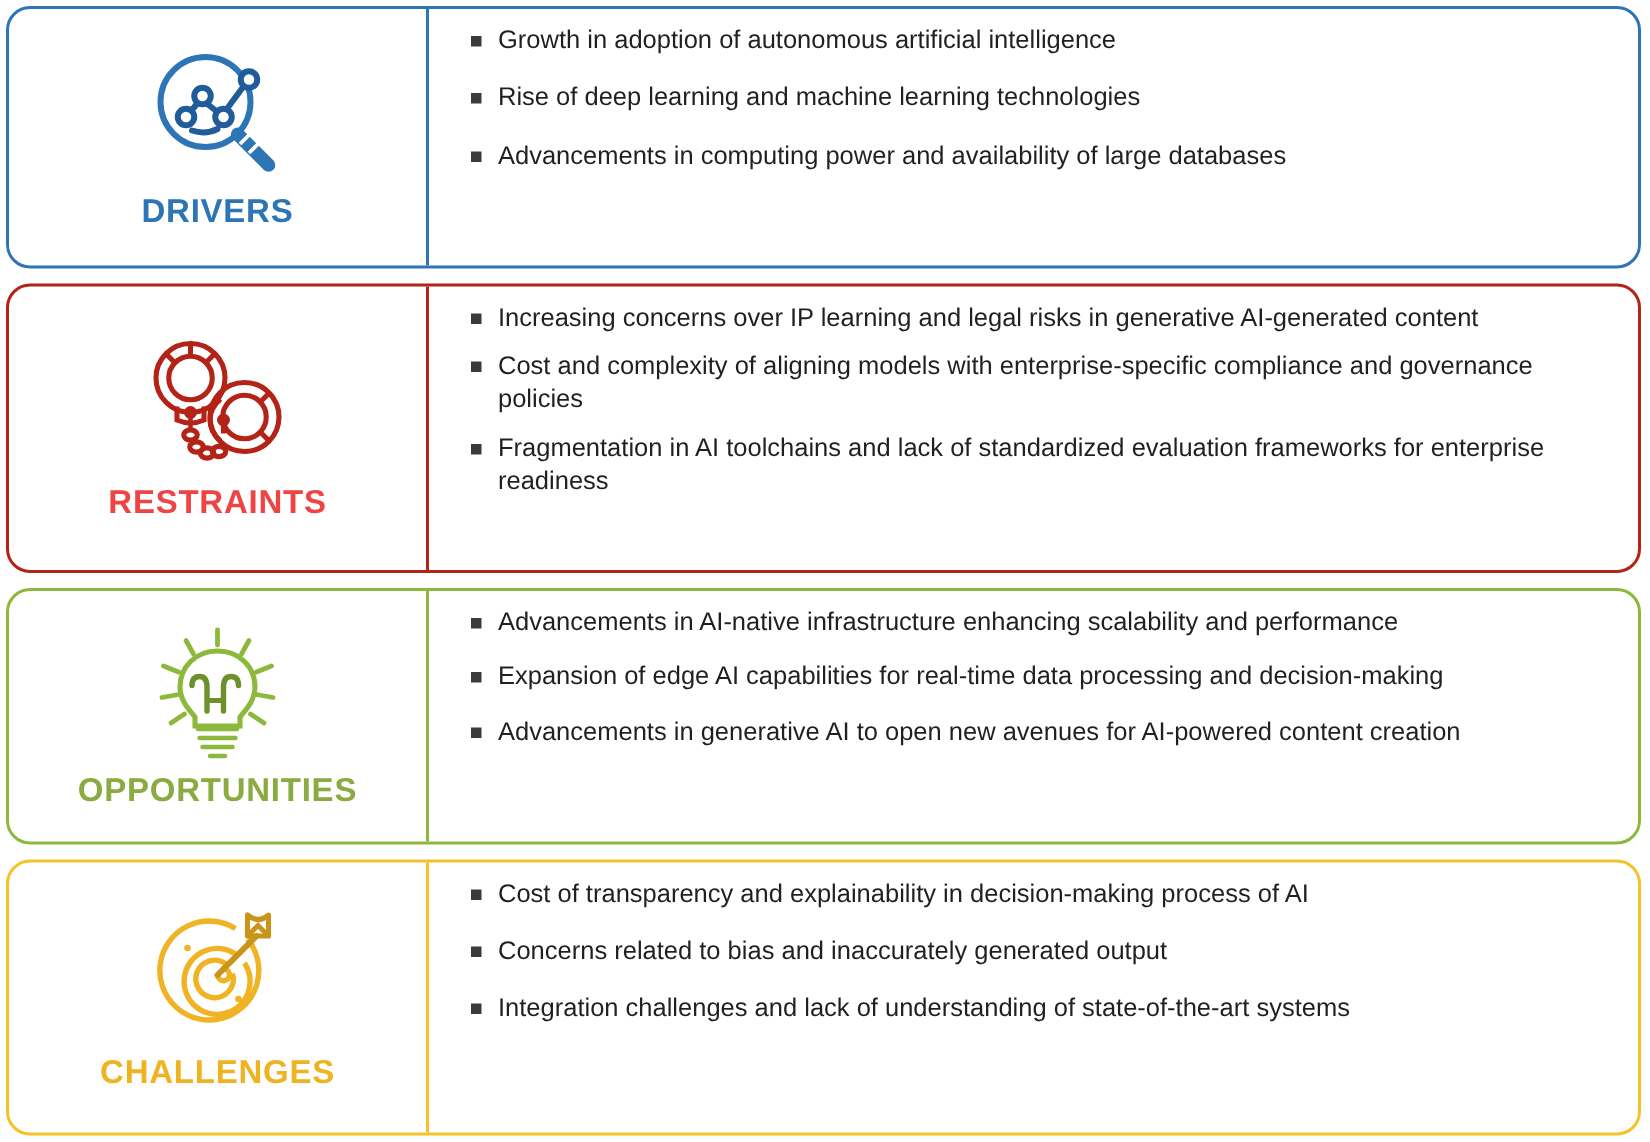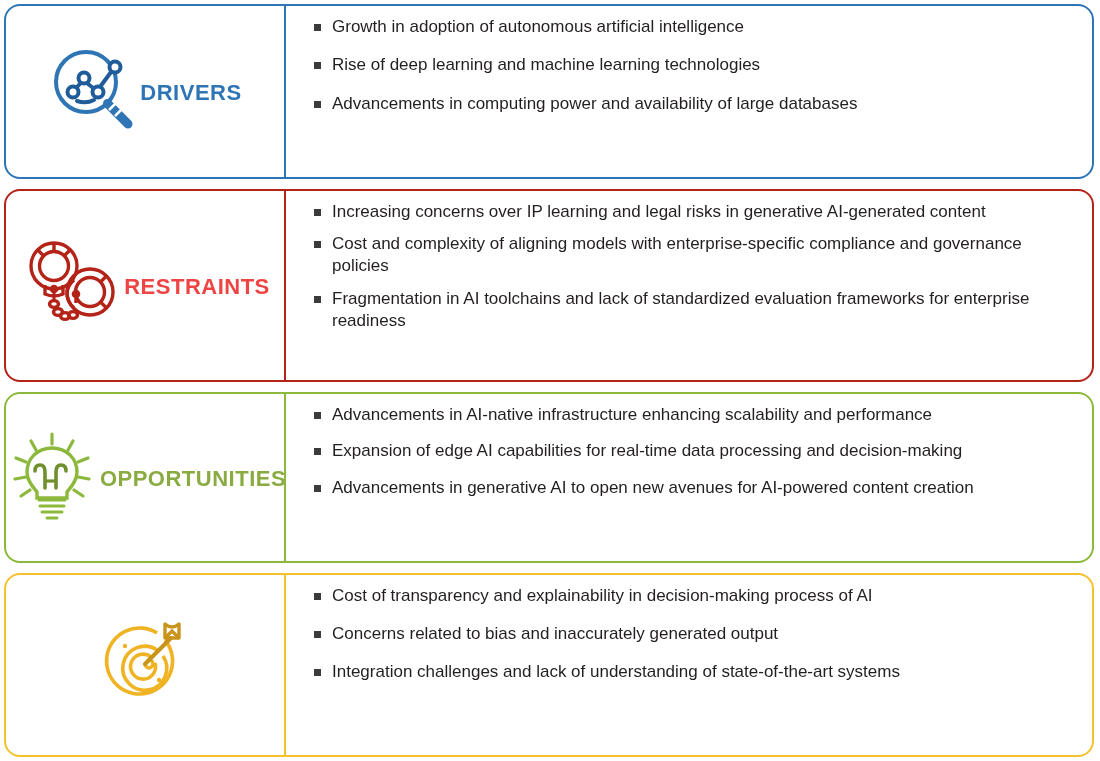--- a/index.html
+++ b/index.html
@@ -36,21 +36,21 @@
   
   .panel.p-drivers       { height: 176px; }
   .panel.p-restraints    { height: 195px; }
   .panel.p-opportunities { height: 172px; }
   .panel.p-challenges    { height: 186px; }
 
   .panel-left {
     width: 278px;
     flex: 0 0 278px;
     display: flex;
-    flex-direction: row;
+    flex-direction: column;
     align-items: center;
     justify-content: center;
     padding: 8px 6px 10px;
     border-radius: 30px;
   }
 
   .icon-wrap {
     display: flex;
     align-items: center;
     justify-content: center;
@@ -247,20 +247,21 @@
             <path d="M56 41 A12.5 12.5 0 1 0 60 47"></path>
             <path d="M50 48 A4 4 0 1 0 53 44"></path>
           </g>
           <circle cx="30" cy="30" r="2.2" fill="#f0b323"></circle>
           <circle cx="64" cy="64" r="2.2" fill="#f0b323"></circle>
           <path d="M50 48 L76 22" stroke="#c8941a" stroke-width="4" stroke-linecap="round"></path>
           <path d="M70 8 L70 22 L84 22 L84 8 Q77 14 70 8 Z" fill="none" stroke="#c8941a" stroke-width="3.4" stroke-linejoin="round"></path>
           <path d="M70 22 L77 15 L84 22" stroke="#c8941a" stroke-width="3.2" fill="none"></path>
         </svg>
       </div>
+      <div class="cat-label">CHALLENGES</div>
     </div>
     <div class="divider"></div>
     <div class="panel-right">
       <ul class="bullets">
         <li>Cost of transparency and explainability in decision-making process of AI</li>
         <li>Concerns related to bias and inaccurately generated output</li>
         <li>Integration challenges and lack of understanding of state-of-the-art systems</li>
       </ul>
     </div>
   </section>

